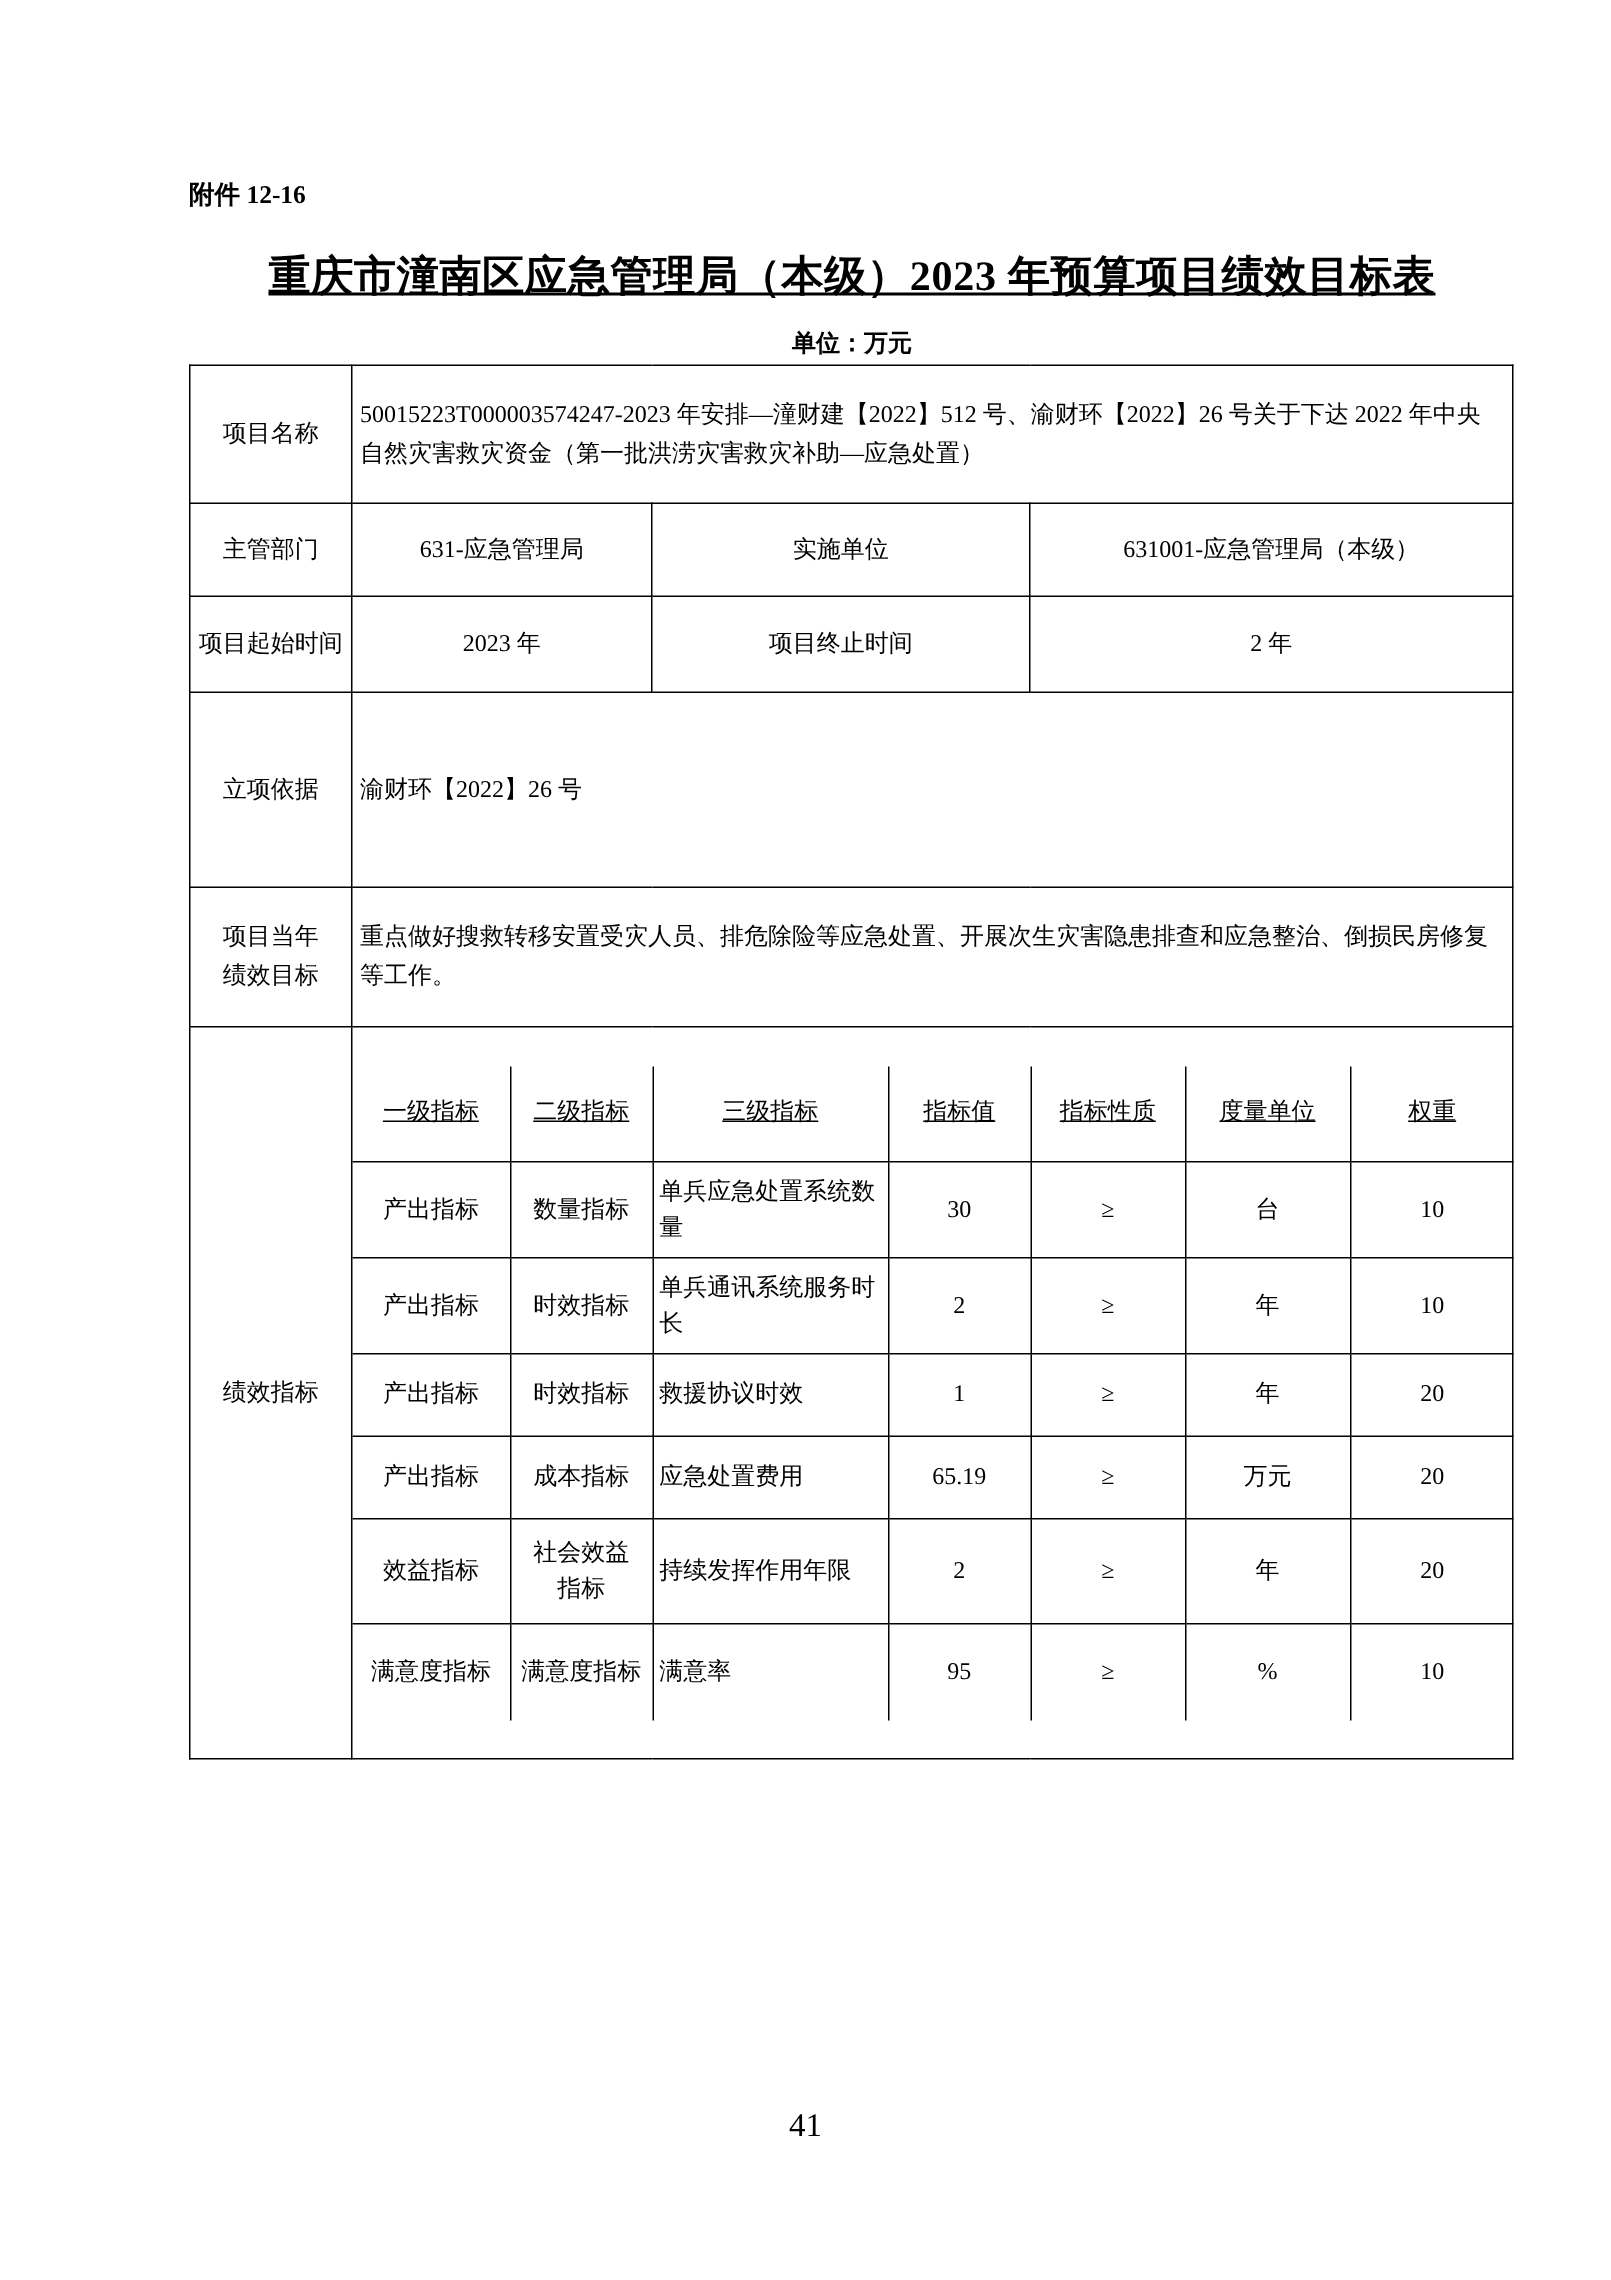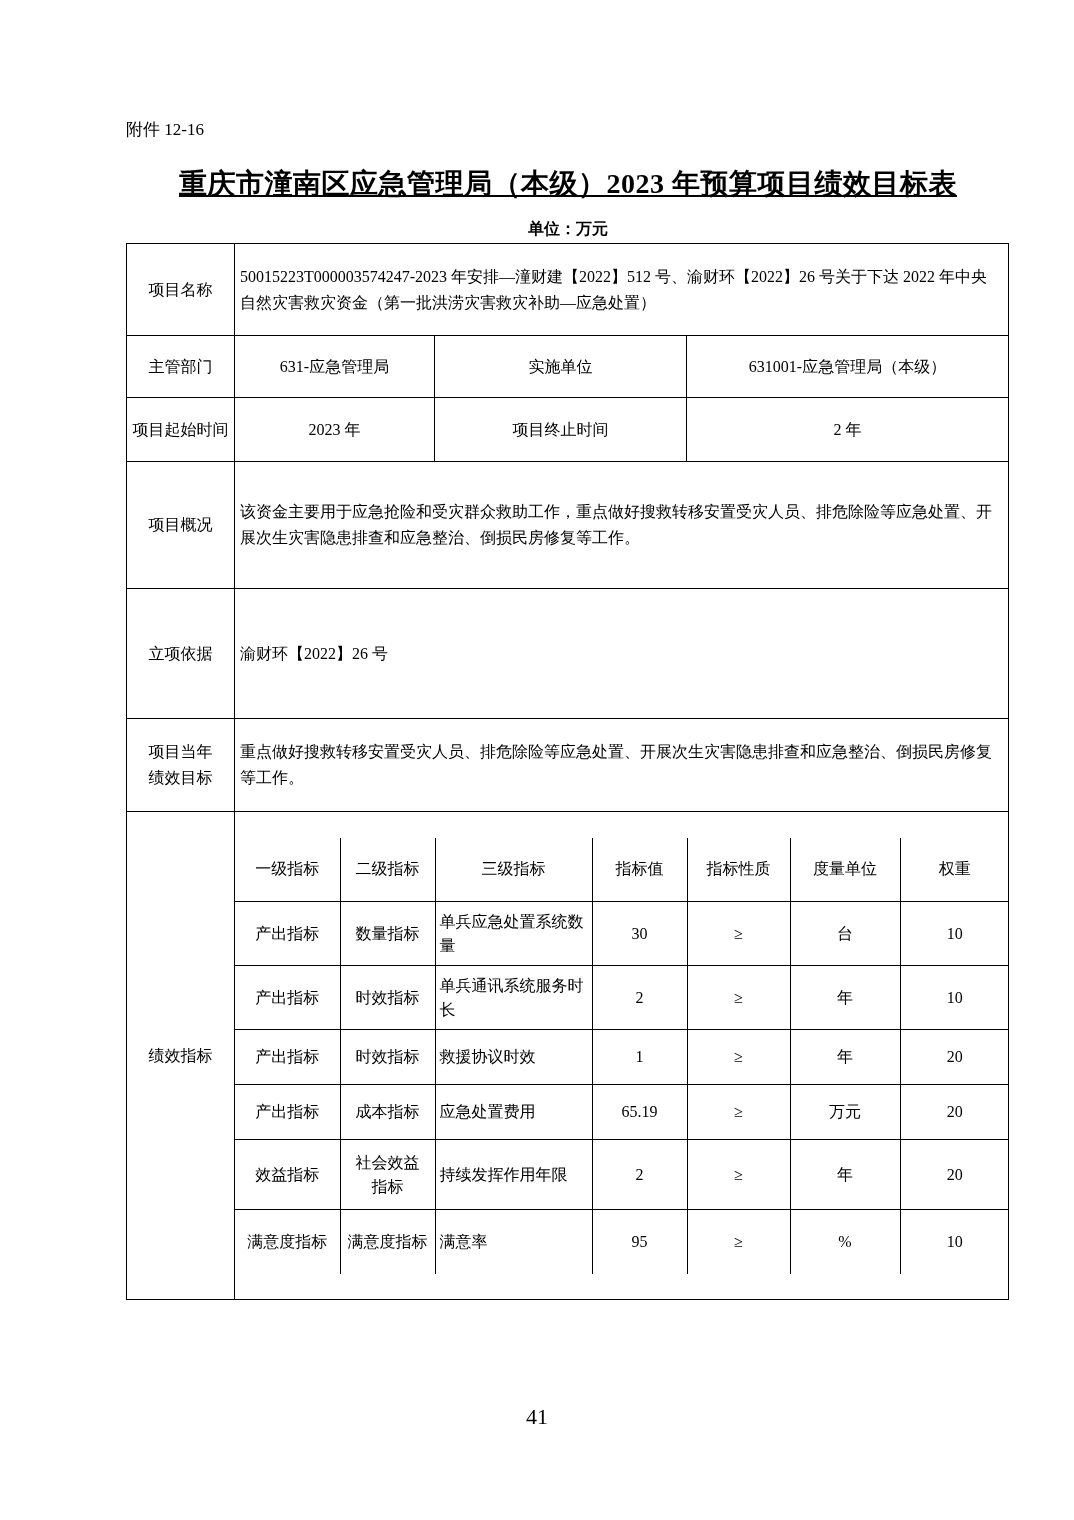--- a/index.html
+++ b/index.html
@@ -13,20 +13,21 @@
     overflow: hidden;
   }
   .content {
     position: absolute;
     left: 126px;
     top: 118px;
     width: 884px;
   }
   .attachment {
     font-size: 17px;
+    font-weight: bold;
   }
   .doc-title {
     font-size: 28px;
     font-weight: bold;
     text-align: center;
     margin-top: 24px;
     letter-spacing: 0.5px;
     text-decoration: underline;
   }
   .unit-note {
@@ -78,21 +79,21 @@
   table.inner tr:last-child td { border-bottom: none; }
 
   tr.r1 > td { height: 92px; }
   tr.r2 > td { height: 62px; }
   tr.r3 > td { height: 64px; }
   tr.r4 > td { height: 64px; }
   tr.r5 > td { height: 127px; }
   tr.r6 > td { height: 130px; }
   tr.r7 > td { height: 93px; }
 
-  tr.ih  > td { height: 64px; }
+  tr.ih  > td { height: 64px; text-decoration: underline; }
   tr.ir1 > td { height: 64px; }
   tr.ir2 > td { height: 64px; }
   tr.ir3 > td { height: 55px; }
   tr.ir4 > td { height: 55px; }
   tr.ir5 > td { height: 70px; }
   tr.ir6 > td { height: 64px; }
 
   .page-number {
     position: absolute;
     top: 1404px;
@@ -129,24 +130,20 @@
         <td class="label">主管部门</td>
         <td class="center">631-应急管理局</td>
         <td class="label">实施单位</td>
         <td class="center">631001-应急管理局（本级）</td>
       </tr>
       <tr class="r4">
         <td class="label">项目起始时间</td>
         <td class="center">2023 年</td>
         <td class="label">项目终止时间</td>
         <td class="center">2 年</td>
-      </tr>
-      <tr class="r5">
-        <td class="label">项目概况</td>
-        <td class="left" colspan="3">该资金主要用于应急抢险和受灾群众救助工作，重点做好搜救转移安置受灾人员、排危除险等应急处置、开展次生灾害隐患排查和应急整治、倒损民房修复等工作。</td>
       </tr>
       <tr class="r6">
         <td class="label">立项依据</td>
         <td class="left" colspan="3">渝财环【2022】26 号</td>
       </tr>
       <tr class="r7">
         <td class="label">项目当年
 绩效目标</td>
         <td class="left" colspan="3">重点做好搜救转移安置受灾人员、排危除险等应急处置、开展次生灾害隐患排查和应急整治、倒损民房修复等工作。</td>
       </tr>

